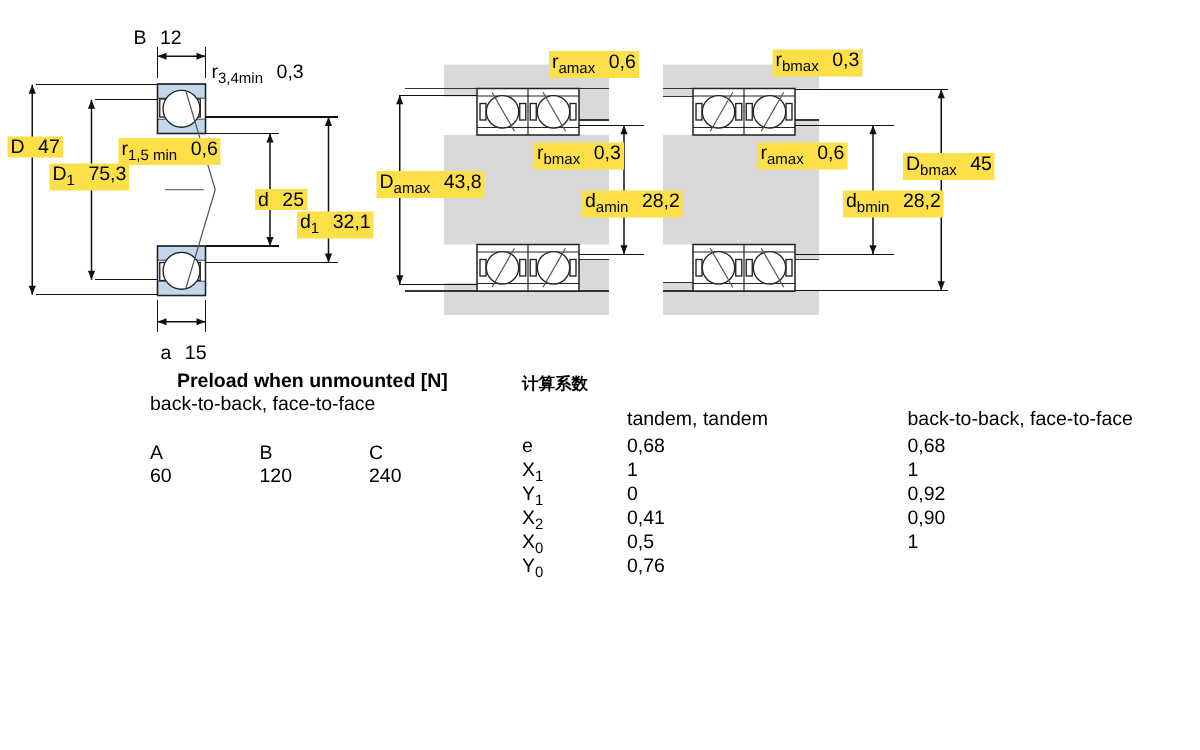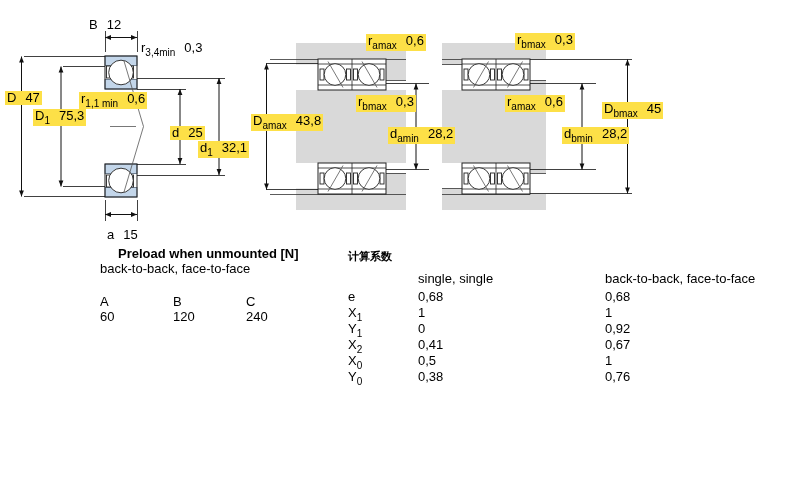--- a/index.html
+++ b/index.html
@@ -214,21 +214,21 @@
   <div class="dim" style="left:141px;top:41px">
     <span>r</span><sub>3,4min</sub><span class="val">0,3</span>
   </div>
   <div class="dim bg" style="left:5px;top:91px">
     <span>D</span><span class="val">47</span>
   </div>
   <div class="dim bg" style="left:33px;top:109px">
     <span>D</span><sub>1</sub><span class="val">75,3</span>
   </div>
   <div class="dim bg" style="left:79px;top:92px">
-    <span>r</span><sub>1,1 min</sub><span class="val">0,6</span>
+    <span>r</span><sub>1,5 min</sub><span class="val">0,6</span>
   </div>
   <div class="dim bg" style="left:170px;top:126px">
     <span>d</span><span class="val">25</span>
   </div>
   <div class="dim bg" style="left:198px;top:141px">
     <span>d</span><sub>1</sub><span class="val">32,1</span>
   </div>
   <div class="dim" style="left:107px;top:228px">
     <span>a</span><span class="val">15</span>
   </div>
@@ -271,21 +271,21 @@
       <span class="pl-cell">60</span>
       <span class="pl-cell">120</span>
       <span class="pl-cell">240</span>
     </div>
   </div>
 
   <div class="tbl" style="left:348px;top:249px;width:440px">
     <div class="f-title">计算系数</div>
     <div class="f-headrow">
       <span class="f-lab"></span>
-      <span class="f-c1">single, single</span>
+      <span class="f-c1">tandem, tandem</span>
       <span>back-to-back, face-to-face</span>
     </div>
     <div style="margin-top:3px">
       <div class="f-row">
         <span class="f-lab"><span>e</span><sub></sub></span>
         <span class="f-c1">0,68</span>
         <span>0,68</span>
       </div>
       <div class="f-row">
         <span class="f-lab"><span>X</span><sub>1</sub></span>
@@ -293,28 +293,27 @@
         <span>1</span>
       </div>
       <div class="f-row">
         <span class="f-lab"><span>Y</span><sub>1</sub></span>
         <span class="f-c1">0</span>
         <span>0,92</span>
       </div>
       <div class="f-row">
         <span class="f-lab"><span>X</span><sub>2</sub></span>
         <span class="f-c1">0,41</span>
-        <span>0,67</span>
+        <span>0,90</span>
       </div>
       <div class="f-row">
         <span class="f-lab"><span>X</span><sub>0</sub></span>
         <span class="f-c1">0,5</span>
         <span>1</span>
       </div>
       <div class="f-row">
         <span class="f-lab"><span>Y</span><sub>0</sub></span>
-        <span class="f-c1">0,38</span>
         <span>0,76</span>
       </div>
     </div>
   </div>
 
 </div>
 
 </body></html>

